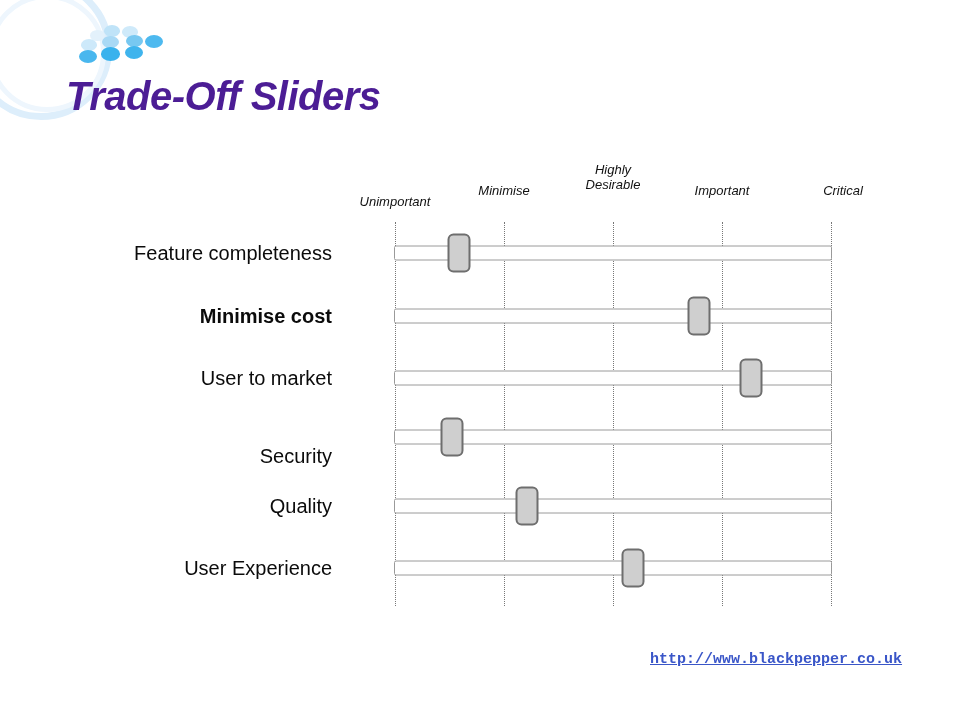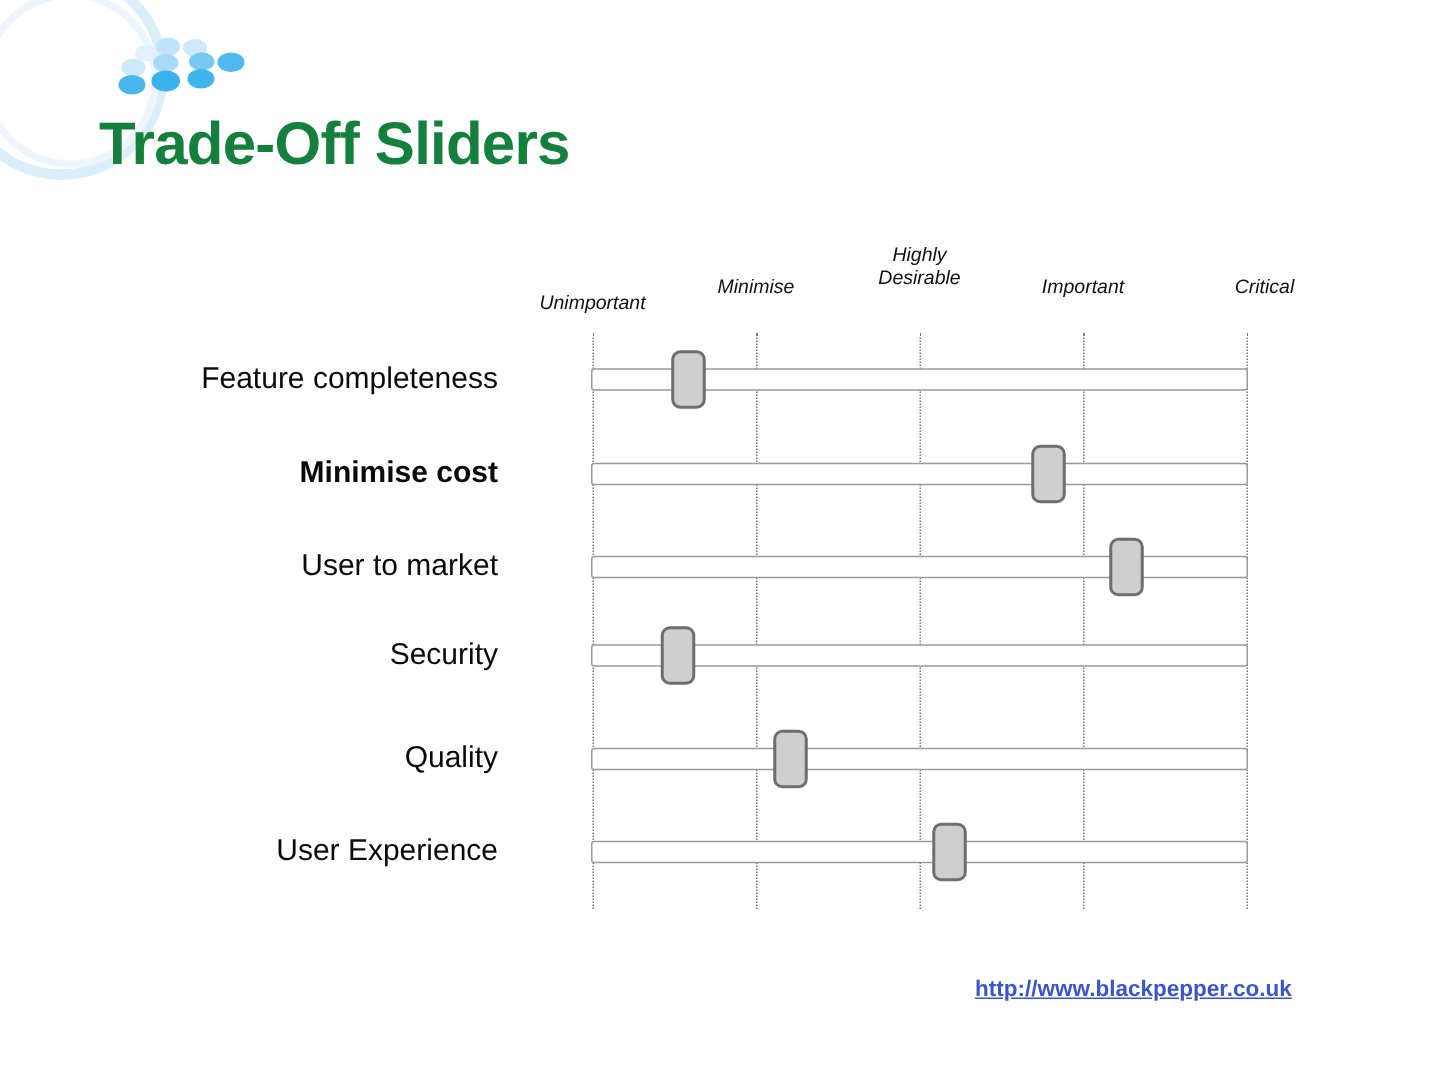--- a/index.html
+++ b/index.html
@@ -49,23 +49,24 @@
     border-radius: 50%;
   }
 
   
   #page-title {
     position: absolute;
     left: 66px;
     top: 74px;
     font-size: 40px;
     font-weight: bold;
-    color: #15803d;
+    color: #4c1d95;
     letter-spacing: -0.5px;
     white-space: nowrap;
+    font-style: italic;
   }
 
   
   #chart {
     position: absolute;
     left: 0;
     top: 0;
     width: 960px;
     height: 720px;
   }
@@ -129,20 +130,21 @@
   
   #footer-link {
     position: absolute;
     left: 650px;
     top: 651px;
     font-size: 15px;
     font-weight: bold;
     color: #3a56c8;
     text-decoration: underline;
     white-space: nowrap;
+    font-family: Liberation Mono, monospace;
   }
 </style>
 </head>
 <body>
 
 <div id="logo-area">
   <div id="logo-arc"></div>
   <div id="logo-arc-inner"></div>
   <div id="logo-dots">
       <div class="logo-dot" style="left: 89.5px; top: 29.5px; width: 15px; height: 11px; background: rgb(227, 241, 251);"></div>
@@ -178,21 +180,21 @@
   <div id="rows">
       <div class="row-label" style="top: 253px;">Feature completeness</div>
       <div class="slider-track" style="top: 253px;"></div>
       <div class="slider-handle" style="left: 459px; top: 253px;"></div>
       <div class="row-label" style="top: 316px; font-weight: bold;">Minimise cost</div>
       <div class="slider-track" style="top: 316px;"></div>
       <div class="slider-handle" style="left: 699px; top: 316px;"></div>
       <div class="row-label" style="top: 378px;">User to market</div>
       <div class="slider-track" style="top: 378px;"></div>
       <div class="slider-handle" style="left: 751px; top: 378px;"></div>
-      <div class="row-label" style="top: 437px; text-align: right;">Security</div>
+      <div class="row-label" style="top: 456px; text-align: right;">Security</div>
       <div class="slider-track" style="top: 437px;"></div>
       <div class="slider-handle" style="left: 452px; top: 437px;"></div>
       <div class="row-label" style="top: 506px; text-align: center;">Quality</div>
       <div class="slider-track" style="top: 506px;"></div>
       <div class="slider-handle" style="left: 527px; top: 506px;"></div>
       <div class="row-label" style="top: 568px;">User Experience</div>
       <div class="slider-track" style="top: 568px;"></div>
       <div class="slider-handle" style="left: 633px; top: 568px;"></div>
     </div>
 </div>

